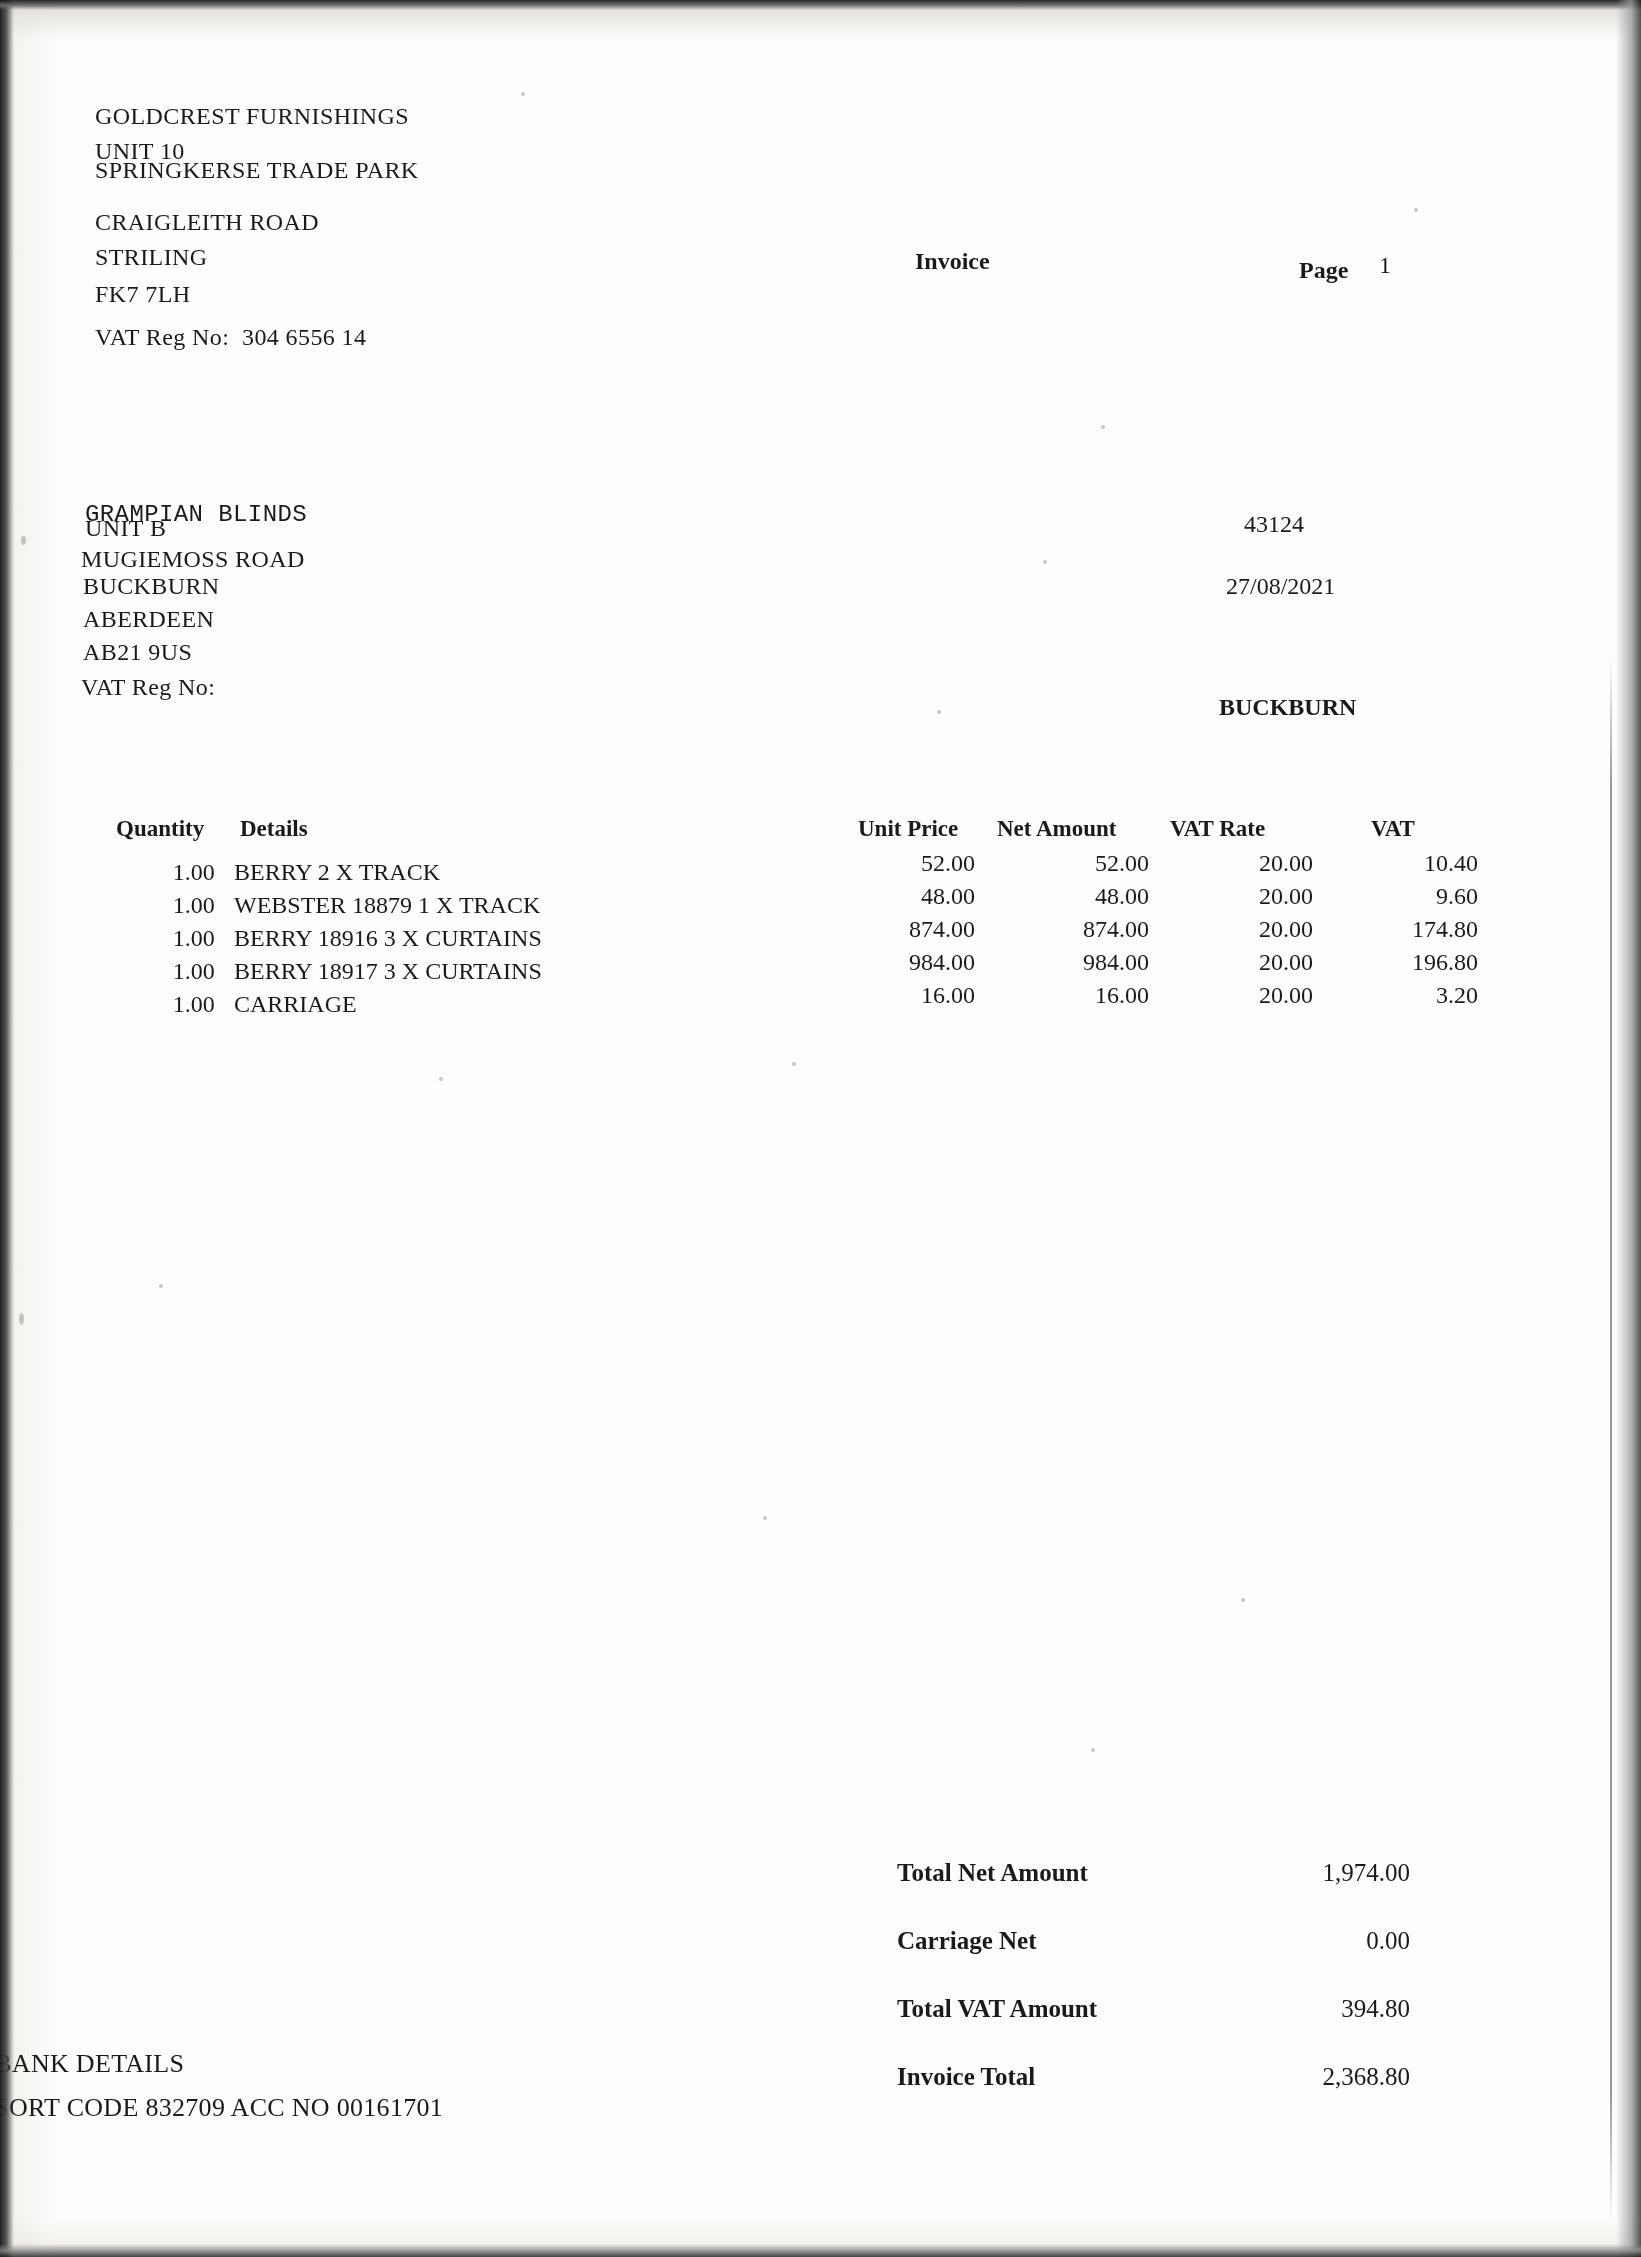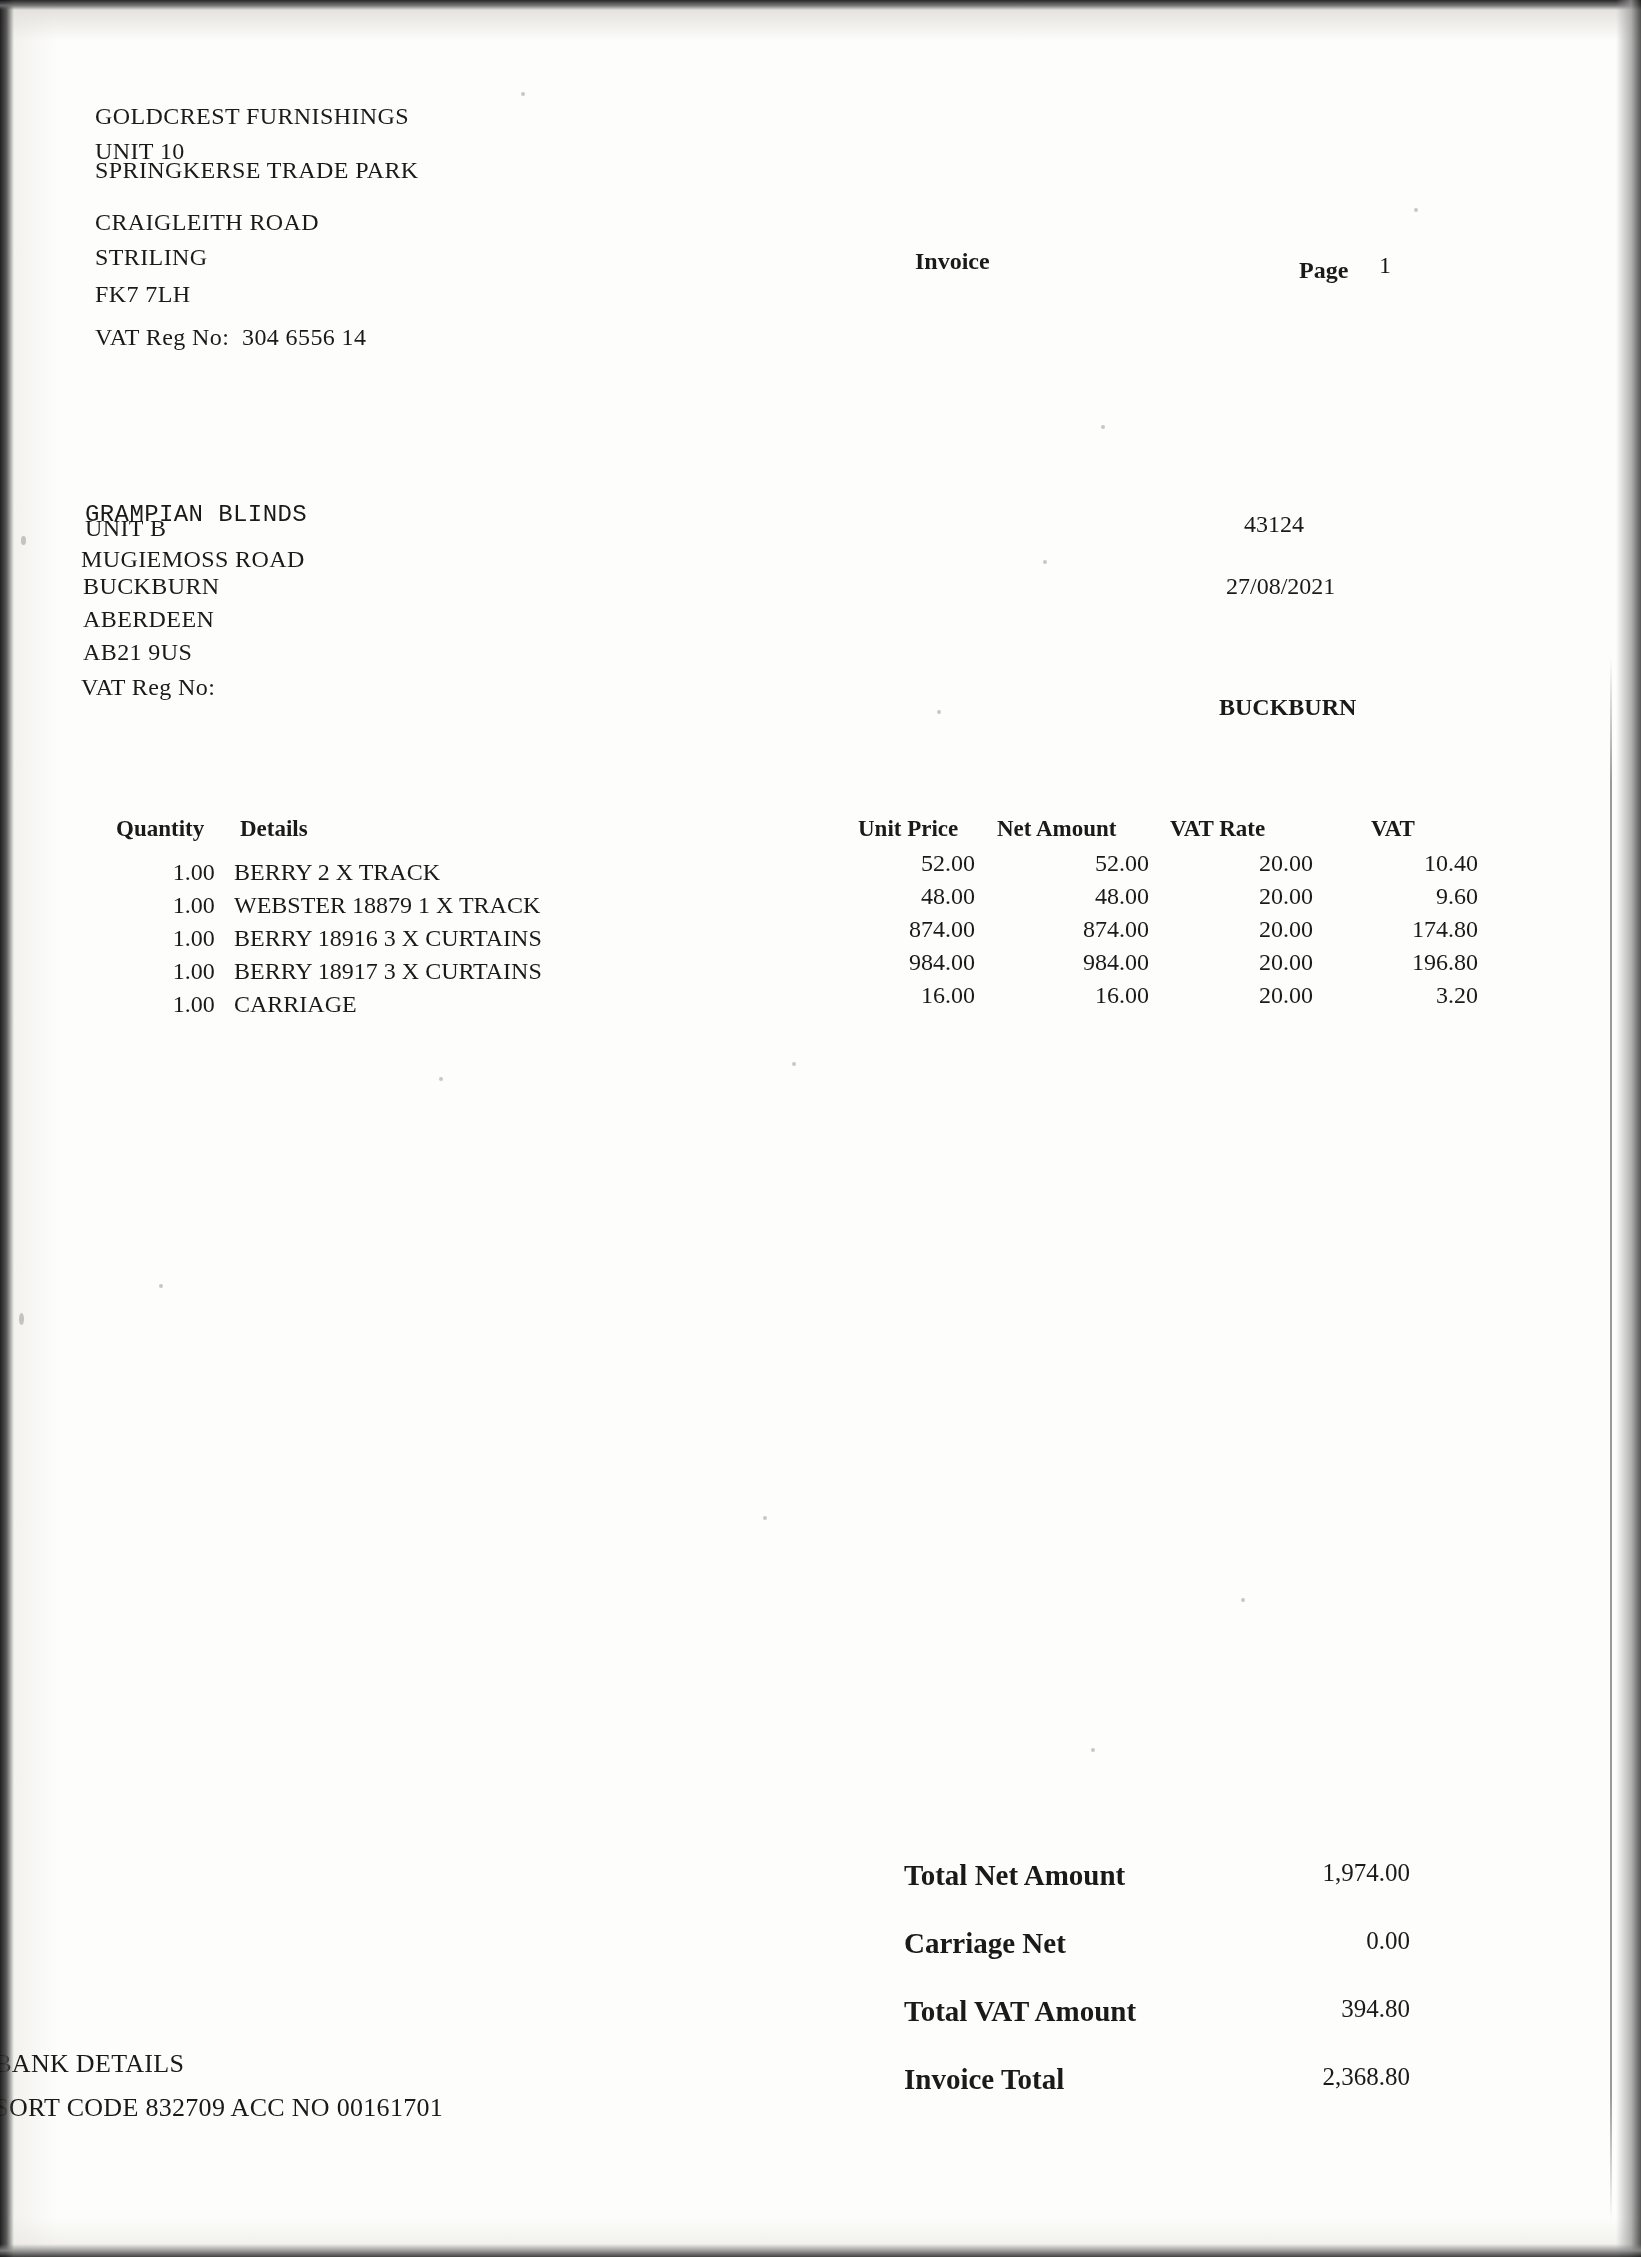--- a/index.html
+++ b/index.html
@@ -129,23 +129,23 @@
     left: 869px;
     top: 1859px;
     width: 618px;
   }
   .totrow {
     position: relative;
     height: 68px;
   }
   .totlabel {
     position: absolute;
-    left: 35px;
+    left: 28px;
     font-weight: 700;
-    font-size: 29px;
+    font-size: 25px;
   }
   .totvalue {
     position: absolute;
     right: 77px;
     font-size: 25px;
     text-align: right;
   }
 
   .bank {
     position: absolute;

